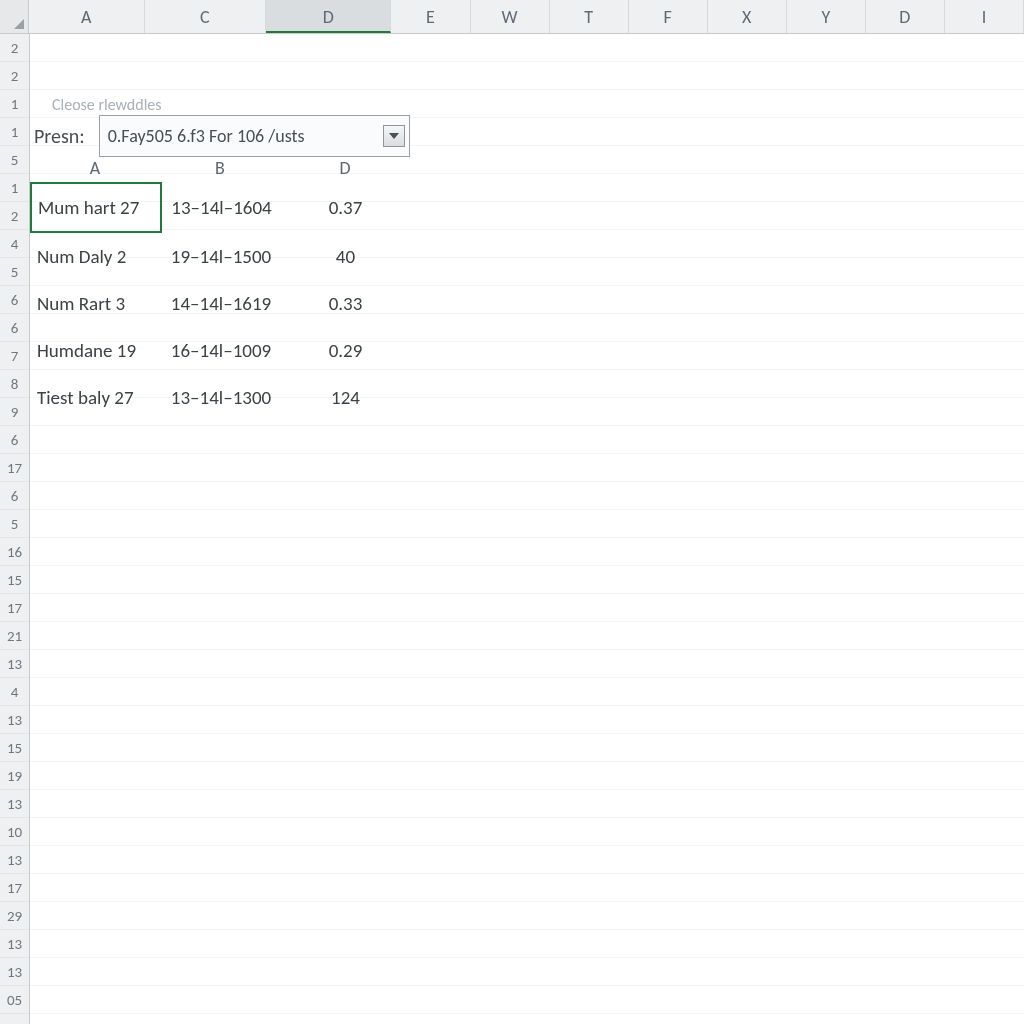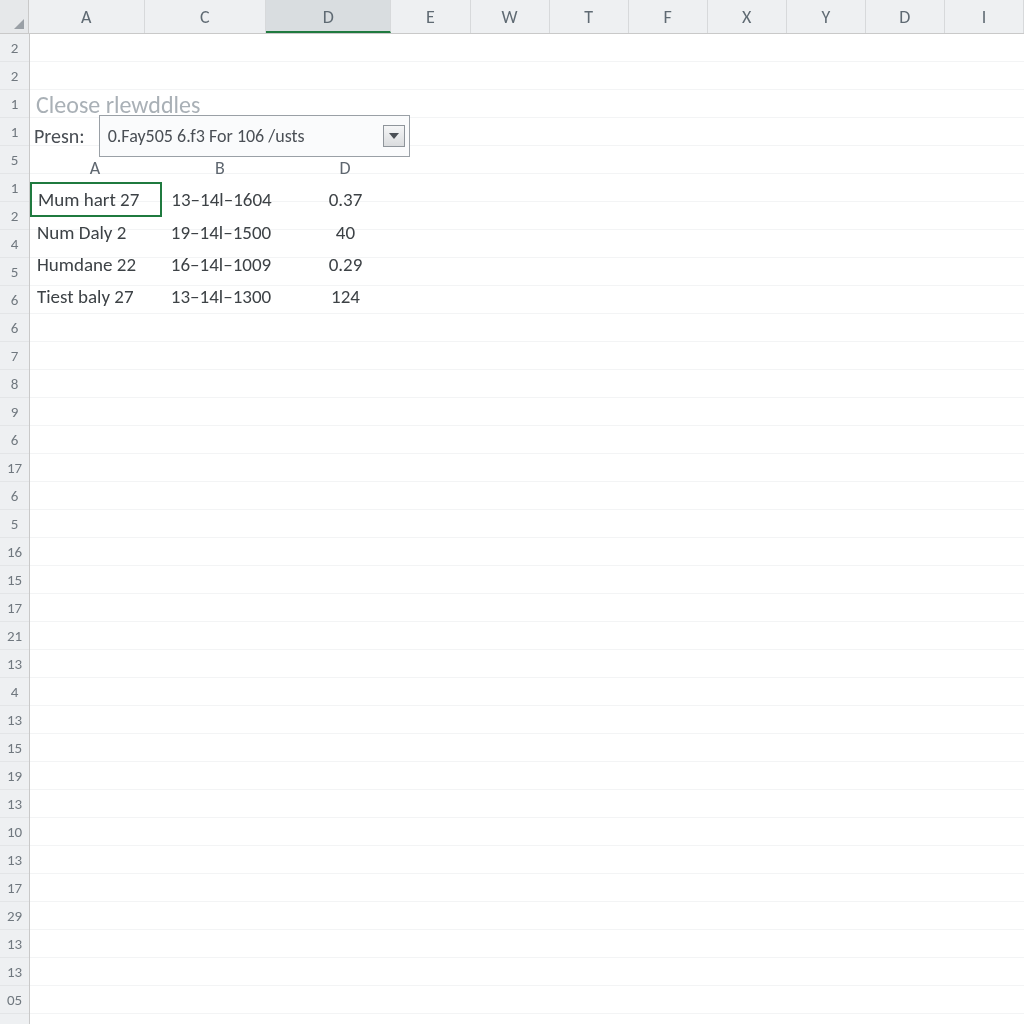--- a/index.html
+++ b/index.html
@@ -78,23 +78,23 @@
   
   .content{
     position:absolute;
     left:0; top:0;
     width:380px;
   }
   .pad-rows{height:56px;} 
 
   .title-row{
     height:28px;
-    padding-left:6px;
+    padding-left:22px;
     color:#a9b0b6;
-    font-size:24px;
+    font-size:16px;
     display:flex;align-items:center;
   }
 
   .presn-row{
     height:36px;
     display:flex;align-items:center;
     padding-left:4px;
     gap:14px;
   }
   .presn-label{color:#4a4f55;font-size:20px;}
@@ -125,21 +125,21 @@
   }
   .inner-head div{display:flex;align-items:center;justify-content:center;}
   .ihA{width:130px;} .ihB{width:120px;} .ihD{flex:1;}
 
   table.data{
     border-collapse:collapse;
     width:100%;
   }
   table.data td{
     height:32px;
-    padding:4px 6px;
+    padding:12px 6px;
     font-size:19px;
     color:#3d4246;
     white-space:nowrap;
   }
   td.colA{width:130px;}
   td.colB{width:120px;text-align:center;}
   td.colD{text-align:center;padding-right:18px;}
 
   
   .active-cell{
@@ -234,21 +234,26 @@
           <td class="colA active-cell">Mum hart 27</td>
           <td class="colB">13–14l–1604</td>
           <td class="colD">0.37</td>
         </tr>
         <tr>
           <td class="colA">Num Daly 2</td>
           <td class="colB">19–14l–1500</td>
           <td class="colD">40</td>
         </tr>
         <tr>
-          <td class="colA">Humdane 22</td>
+          <td class="colA">Num Rart 3</td>
+          <td class="colB">14–14l–1619</td>
+          <td class="colD">0.33</td>
+        </tr>
+        <tr>
+          <td class="colA">Humdane 19</td>
           <td class="colB">16–14l–1009</td>
           <td class="colD">0.29</td>
         </tr>
         <tr>
           <td class="colA">Tiest baly 27</td>
           <td class="colB">13–14l–1300</td>
           <td class="colD">124</td>
         </tr>
       </tbody>
         </table>

